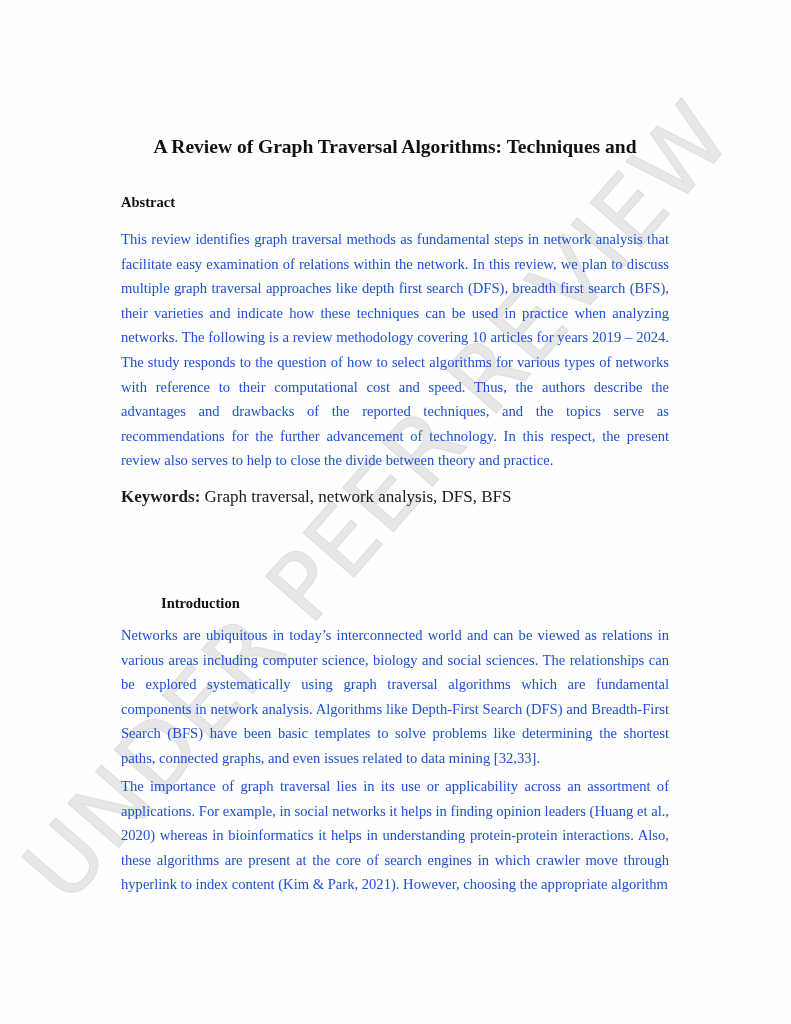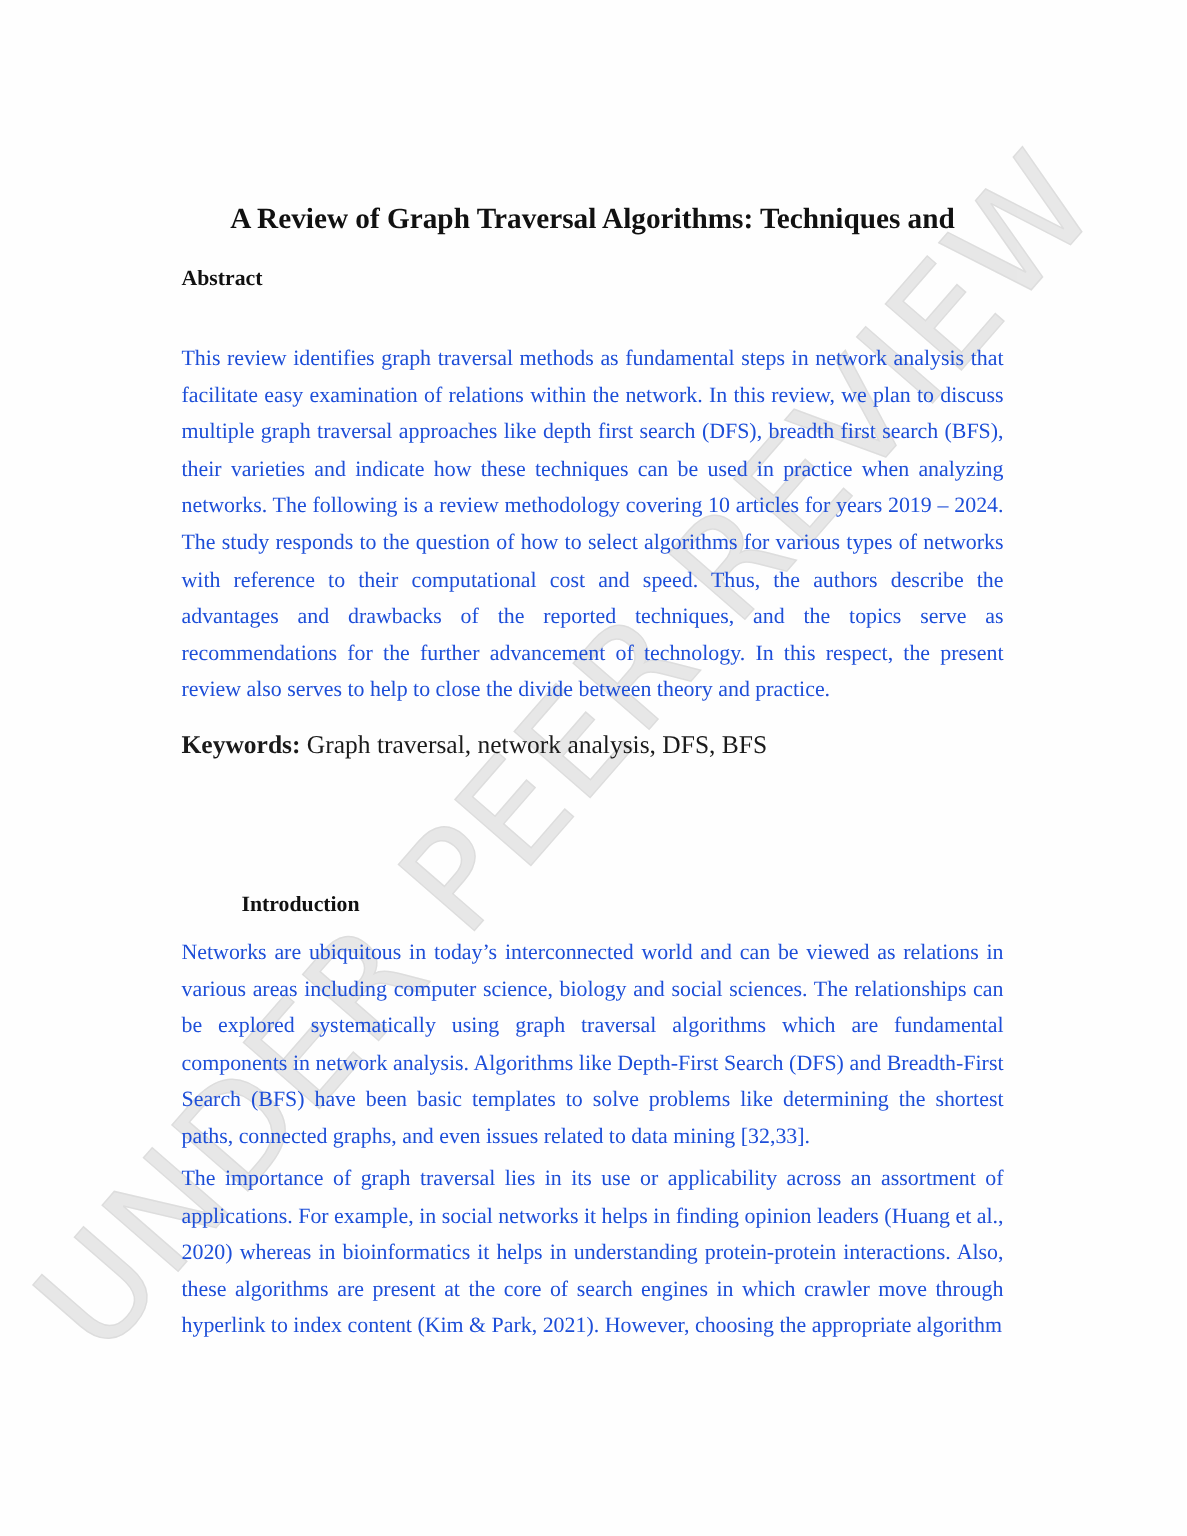--- a/index.html
+++ b/index.html
@@ -94,21 +94,21 @@
 <div class="page">
 
   <div class="watermark">UNDER PEER REVIEW</div>
 
   <div class="content">
 
     <h1 class="title">
       <span>A Review of Graph Traversal Algorithms: Techniques and</span>
     </h1>
 
-    <h2 class="heading" style="top:176px;">Abstract</h2>
+    <h2 class="heading" style="top:192px;">Abstract</h2>
 
     <p class="para" style="top:227px;">This review identifies graph traversal methods as fundamental steps in network analysis that facilitate easy examination of relations within the network. In this review, we plan to discuss multiple graph traversal approaches like depth first search (DFS), breadth first search (BFS), their varieties and indicate how these techniques can be used in practice when analyzing networks. The following is a review methodology covering 10 articles for years 2019 – 2024. The study responds to the question of how to select algorithms for various types of networks with reference to their computational cost and speed. Thus, the authors describe the advantages and drawbacks of the reported techniques, and the topics serve as recommendations for the further advancement of technology. In this respect, the present review also serves to help to close the divide between theory and practice.</p>
 
     <p class="keywords" style="top:485px;">
       <span class="kw-label">Keywords:</span><span> Graph traversal, network analysis, DFS, BFS</span>
     </p>
 
     <h2 class="heading" style="top:593px;margin-left:40px;">Introduction</h2>
 
     <p class="para" style="top:623px;">Networks are ubiquitous in today’s interconnected world and can be viewed as relations in various areas including computer science, biology and social sciences. The relationships can be explored systematically using graph traversal algorithms which are fundamental components in network analysis. Algorithms like Depth-First Search (DFS) and Breadth-First Search (BFS) have been basic templates to solve problems like determining the shortest paths, connected graphs, and even issues related to data mining [32,33].</p>

